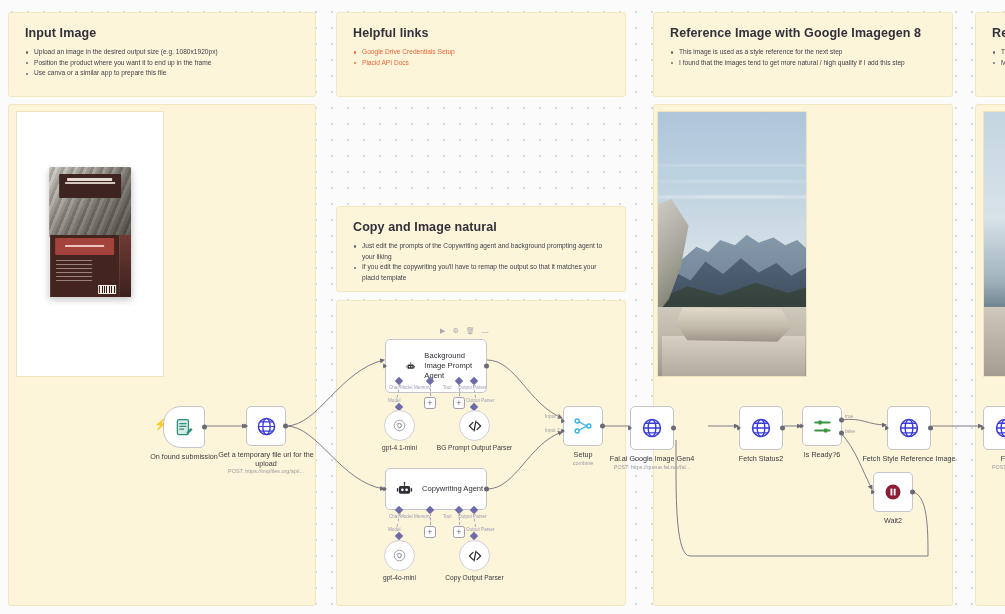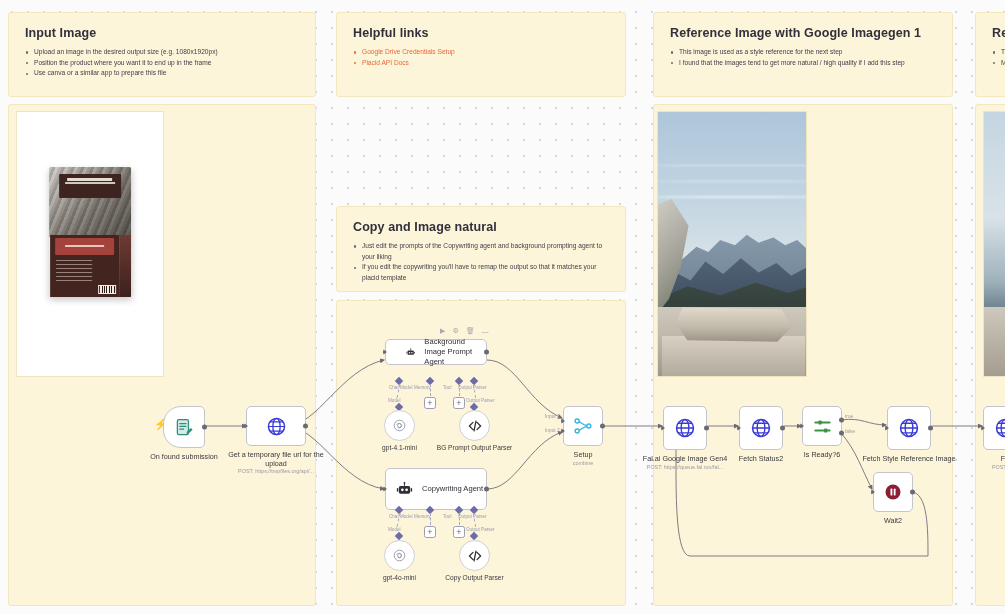--- a/index.html
+++ b/index.html
@@ -311,21 +311,21 @@
 
   <div class="sticky" style="left:336px; top:12px; width:290px; height:85px;">
     <h3>Helpful links</h3>
     <ul>
       <li class="link">Google Drive Credentials Setup</li>
       <li class="link">Placid API Docs</li>
     </ul>
   </div>
 
   <div class="sticky" style="left:653px; top:12px; width:300px; height:85px;">
-    <h3>Reference Image with Google Imagegen 1</h3>
+    <h3>Reference Image with Google Imagegen 8</h3>
     <ul>
       <li>This image is used as a style reference for the next step</li>
       <li>I found that the images tend to get more natural / high quality if I add this step</li>
     </ul>
   </div>
 
   <div class="sticky" style="left:975px; top:12px; width:115px; height:85px;">
     <h3>Repla</h3>
     <ul>
       <li>This is</li>
@@ -423,40 +423,40 @@
     <svg width="19" height="19" viewBox="0 0 24 24">
       <rect x="3" y="2" width="14" height="19" rx="2" fill="#3aa38e" opacity=".22"></rect>
       <rect x="3" y="2" width="14" height="19" rx="2" fill="none" stroke="#2f8d7a" stroke-width="1.6"></rect>
       <path d="M6 7h8M6 10.5h8M6 14h5" stroke="#2f8d7a" stroke-width="1.5" stroke-linecap="round"></path>
       <path d="M15 17.5l5-5 2.2 2.2-5 5-2.6.4z" fill="#2f8d7a"></path>
     </svg>
     <span class="port out"></span>
     <span class="node-label">On found submission</span>
   </div>
 
-  <div class="node" style="left:246px; top:406px; width:60px; height:40px;">
+  <div class="node" style="left:246px; top:406px; width:40px; height:40px;">
     <svg width="21" height="21" viewBox="0 0 24 24">
       <circle cx="12" cy="12" r="9.2" fill="none" stroke="#3a3ad6" stroke-width="1.7"></circle>
       <ellipse cx="12" cy="12" rx="4.2" ry="9.2" fill="none" stroke="#3a3ad6" stroke-width="1.5"></ellipse>
       <path d="M2.9 12h18.2M4.3 6.8h15.4M4.3 17.2h15.4" stroke="#3a3ad6" stroke-width="1.4"></path>
     </svg>
     <span class="port in"></span>
     <span class="port out"></span>
     <span class="node-label">Get a temporary file url for the upload</span>
     <span class="node-sub" style="margin-top:23px;">POST: https://tmpfiles.org/api/...</span>
   </div>
 
   <div class="hover-toolbar" style="left:440px; top:327px;">
     <span>▶</span>
     <span>⚙</span>
     <span>🗑</span>
     <span>—</span>
   </div>
 
-  <div class="agent-node" style="left:385px; top:339px; width:102px; height:26px;padding-left:20px;">
+  <div class="agent-node" style="left:385px; top:339px; width:102px; height:54px;padding-left:20px;">
     <svg width="17" height="17" viewBox="0 0 24 24">
       <rect x="4" y="7" width="16" height="11" rx="2.4" fill="#2f2e36"></rect>
       <circle cx="9" cy="12.5" r="1.9" fill="#fff"></circle>
       <circle cx="15" cy="12.5" r="1.9" fill="#fff"></circle>
       <path d="M12 3v3.6" stroke="#2f2e36" stroke-width="1.6"></path>
       <circle cx="12" cy="2.6" r="1.3" fill="#2f2e36"></circle>
       <rect x="1.2" y="10" width="2" height="5" rx="1" fill="#2f2e36"></rect>
       <rect x="20.8" y="10" width="2" height="5" rx="1" fill="#2f2e36"></rect>
     </svg>
     <span class="agent-title">Background Image Prompt Agent</span>
@@ -557,21 +557,21 @@
       <circle cx="19" cy="12" r="2.4" fill="none" stroke="#37b3e0" stroke-width="1.7"></circle>
       <path d="M7.4 6.8C11 9 12.5 10.6 16.6 11.6M7.4 17.2C11 15 12.5 13.4 16.6 12.4" fill="none" stroke="#37b3e0" stroke-width="1.6"></path>
     </svg>
     <span class="port in" style="top:36%;"></span>
     <span class="port in in2" style="top:64%;"></span>
     <span class="port out"></span>
     <span class="node-label">Setup</span>
     <span class="node-sub" style="margin-top:15px;">combine</span>
   </div>
 
-  <div class="node" style="left:663px; top:406px; width:44px; height:44px;">
+  <div class="node" style="left:630px; top:406px; width:44px; height:44px;">
     <svg width="22" height="22" viewBox="0 0 24 24">
       <circle cx="12" cy="12" r="9.2" fill="none" stroke="#3a3ad6" stroke-width="1.7"></circle>
       <ellipse cx="12" cy="12" rx="4.2" ry="9.2" fill="none" stroke="#3a3ad6" stroke-width="1.5"></ellipse>
       <path d="M2.9 12h18.2M4.3 6.8h15.4M4.3 17.2h15.4" stroke="#3a3ad6" stroke-width="1.4"></path>
     </svg>
     <span class="port in"></span>
     <span class="port out"></span>
     <span class="node-label">Fal.ai Google Image Gen4</span>
     <span class="node-sub" style="margin-top:15px;">POST: https://queue.fal.run/fal...</span>
   </div>

